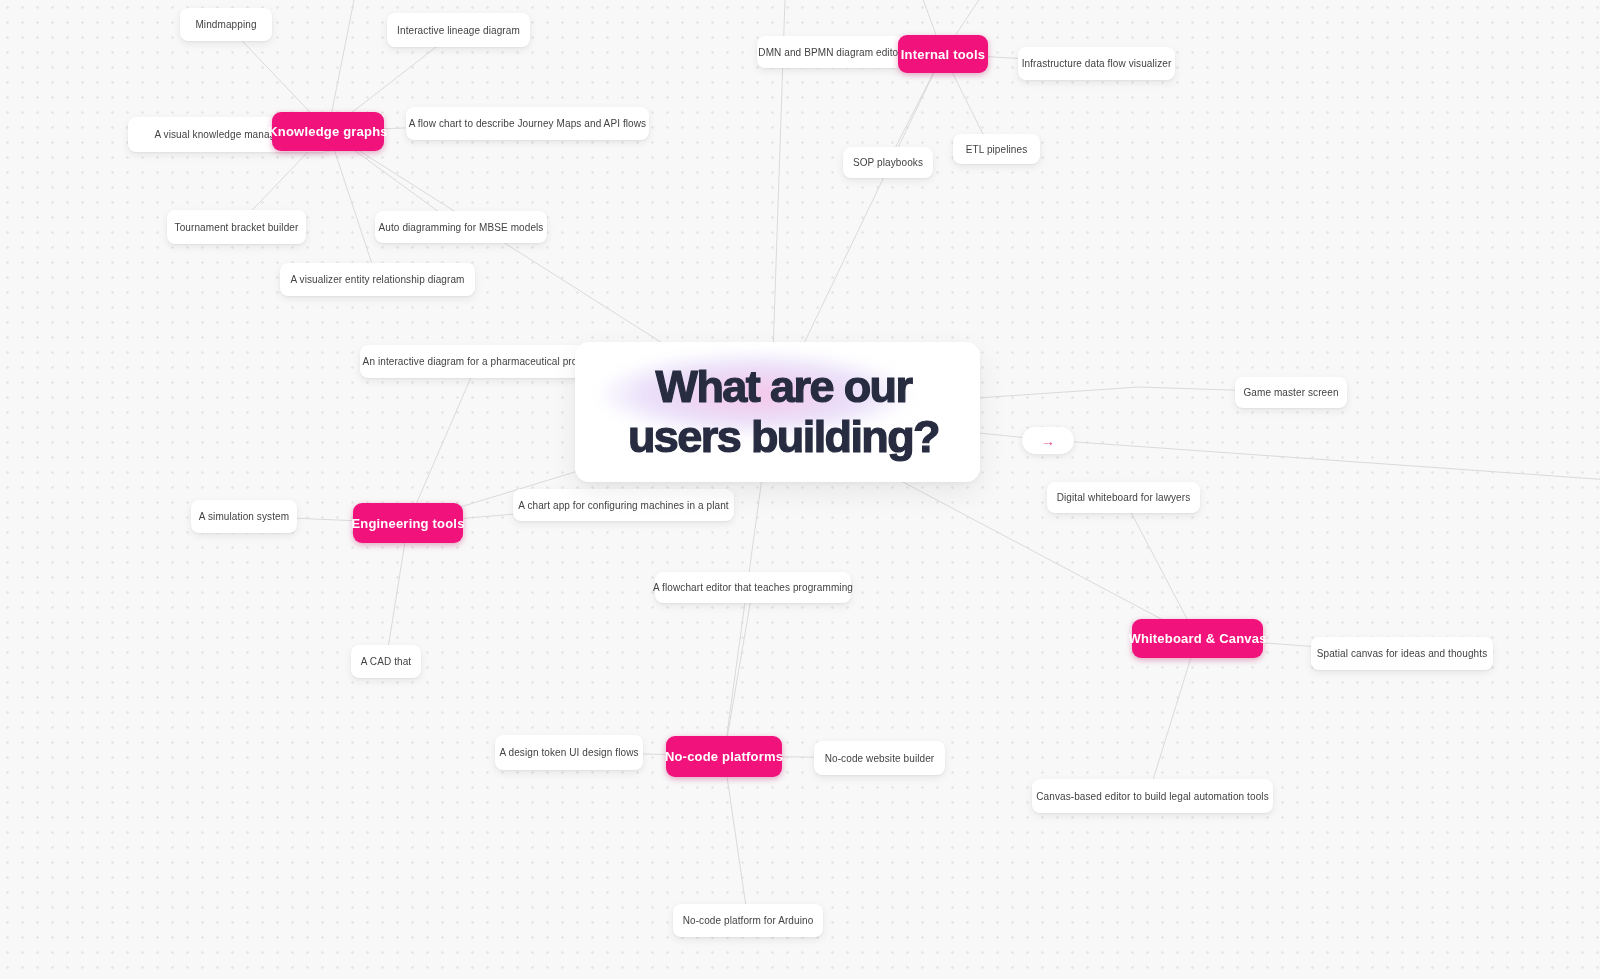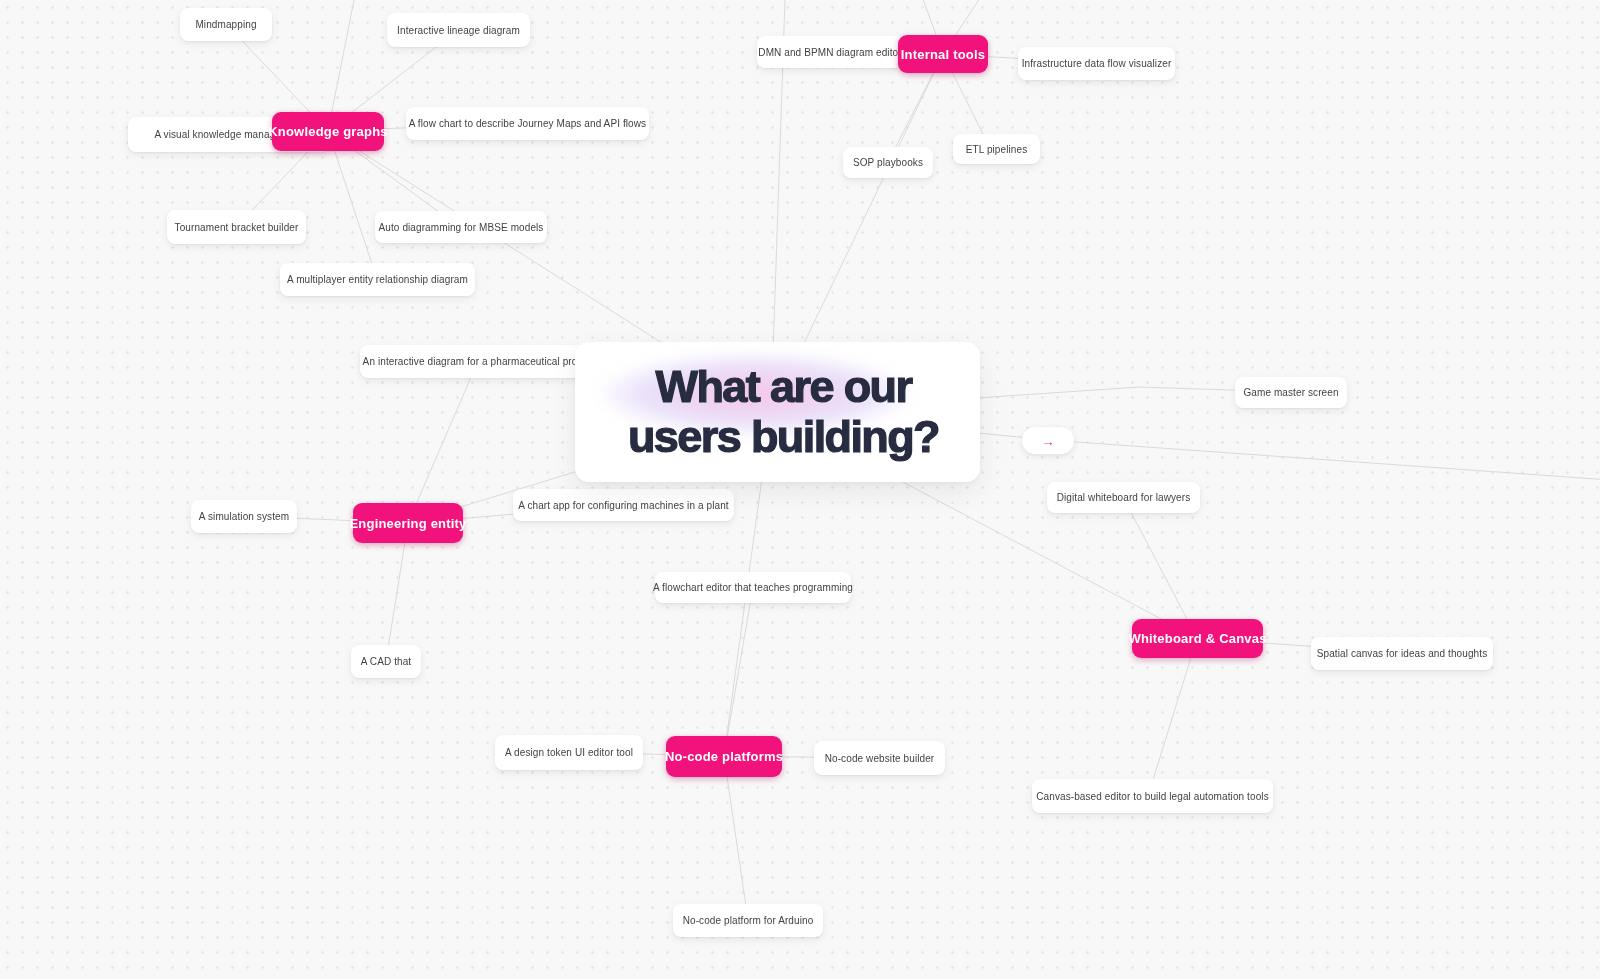--- a/index.html
+++ b/index.html
@@ -109,35 +109,35 @@
 
   <div id="jump-pill" style="left: 1022px; top: 427px; width: 52px; height: 27px;">
     <span class="arrow">→</span>
   </div>
 <div class="card" style="left: 180px; top: 8px; width: 92px; height: 33px;">Mindmapping</div>
     <div class="card" style="left: 387px; top: 13px; width: 143px; height: 34px;">Interactive lineage diagram</div>
     <div class="card" style="left: 128px; top: 117px; width: 202px; height: 35px;">A visual knowledge management</div>
     <div class="card" style="left: 406px; top: 107px; width: 243px; height: 33px;">A flow chart to describe Journey Maps and API flows</div>
     <div class="card" style="left: 167px; top: 210px; width: 139px; height: 34px;">Tournament bracket builder</div>
     <div class="card" style="left: 375px; top: 211px; width: 172px; height: 32px;">Auto diagramming for MBSE models</div>
-    <div class="card" style="left: 280px; top: 263px; width: 195px; height: 33px;">A multiplayer entity relationship diagram</div>
+    <div class="card" style="left: 280px; top: 263px; width: 195px; height: 33px;">A visualizer entity relationship diagram</div>
     <div class="card" style="left: 360px; top: 345px; width: 236px; height: 33px;">An interactive diagram for a pharmaceutical project</div>
     <div class="card" style="left: 757px; top: 36px; width: 146px; height: 32px;">DMN and BPMN diagram editor</div>
     <div class="card" style="left: 1018px; top: 47px; width: 157px; height: 33px;">Infrastructure data flow visualizer</div>
     <div class="card" style="left: 843px; top: 147px; width: 90px; height: 31px;">SOP playbooks</div>
     <div class="card" style="left: 953px; top: 134px; width: 87px; height: 30px;">ETL pipelines</div>
     <div class="card" style="left: 1235px; top: 377px; width: 112px; height: 31px;">Game master screen</div>
     <div class="card" style="left: 1047px; top: 482px; width: 153px; height: 31px;">Digital whiteboard for lawyers</div>
     <div class="card" style="left: 191px; top: 500px; width: 106px; height: 33px;">A simulation system</div>
     <div class="card" style="left: 513px; top: 489px; width: 221px; height: 32px;">A chart app for configuring machines in a plant</div>
     <div class="card" style="left: 351px; top: 645px; width: 70px; height: 33px;">A CAD that</div>
     <div class="card" style="left: 655px; top: 572px; width: 196px; height: 31px;">A flowchart editor that teaches programming</div>
-    <div class="card" style="left: 495px; top: 735px; width: 148px; height: 35px;">A design token UI editor tool</div>
+    <div class="card" style="left: 495px; top: 735px; width: 148px; height: 35px;">A design token UI design flows</div>
     <div class="card" style="left: 814px; top: 741px; width: 131px; height: 34px;">No-code website builder</div>
     <div class="card" style="left: 673px; top: 904px; width: 150px; height: 33px;">No-code platform for Arduino</div>
     <div class="card" style="left: 1311px; top: 637px; width: 182px; height: 33px;">Spatial canvas for ideas and thoughts</div>
     <div class="card" style="left: 1032px; top: 779px; width: 241px; height: 34px;">Canvas-based editor to build legal automation tools</div>
     <div class="topic" style="left: 272px; top: 112px; width: 112px; height: 39px;">Knowledge graphs</div>
     <div class="topic" style="left: 898px; top: 35px; width: 90px; height: 38px; text-align: center;">Internal tools</div>
-    <div class="topic" style="left: 353px; top: 503px; width: 110px; height: 40px;">Engineering entity</div>
+    <div class="topic" style="left: 353px; top: 503px; width: 110px; height: 40px;">Engineering tools</div>
     <div class="topic" style="left: 666px; top: 736px; width: 116px; height: 41px;">No-code platforms</div>
     <div class="topic" style="left: 1132px; top: 619px; width: 131px; height: 39px;">Whiteboard &amp; Canvas</div>
   </div>
 
 </body></html>

